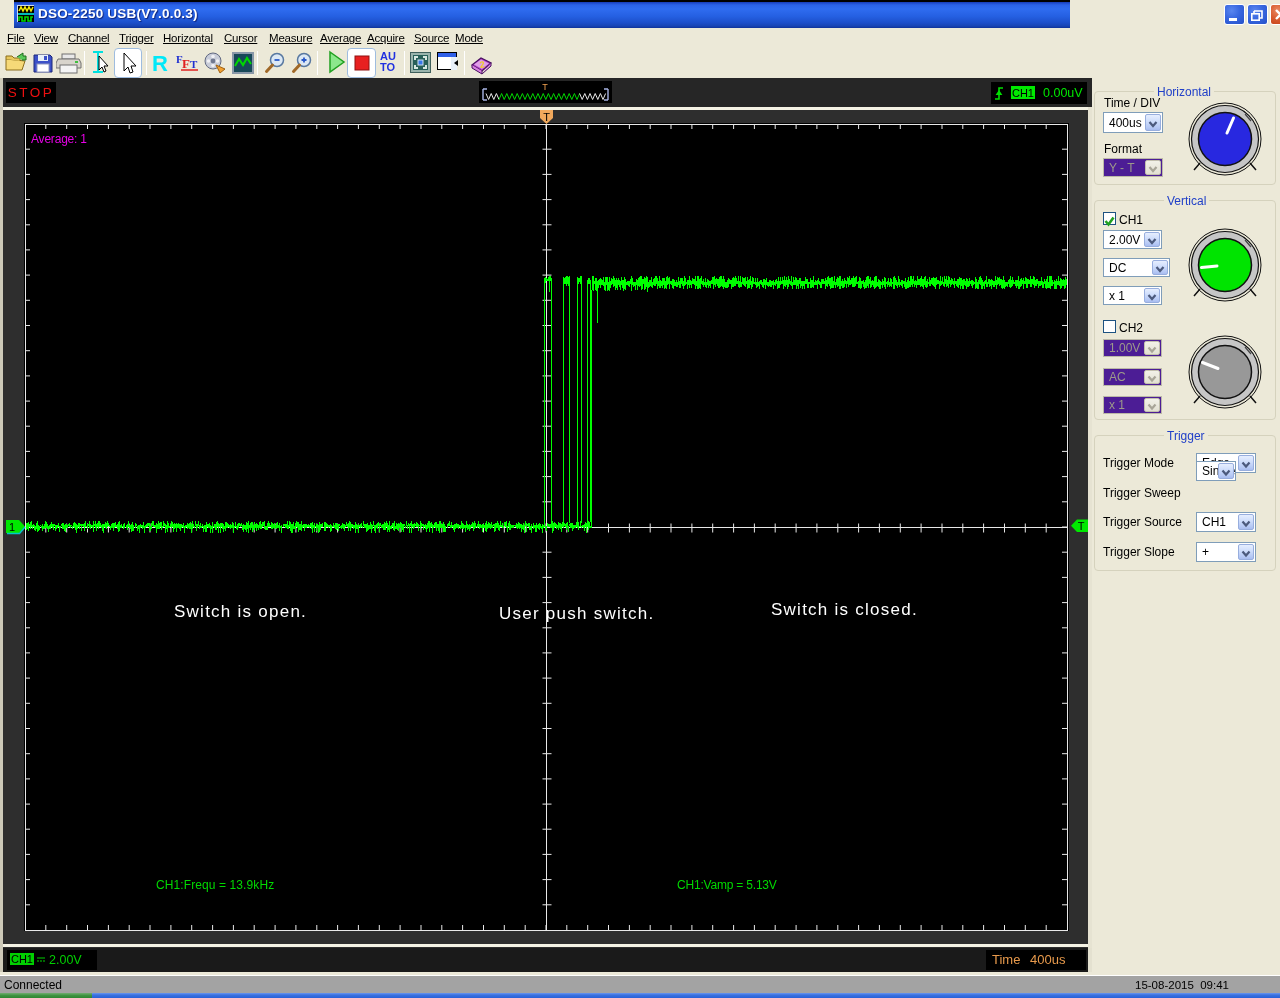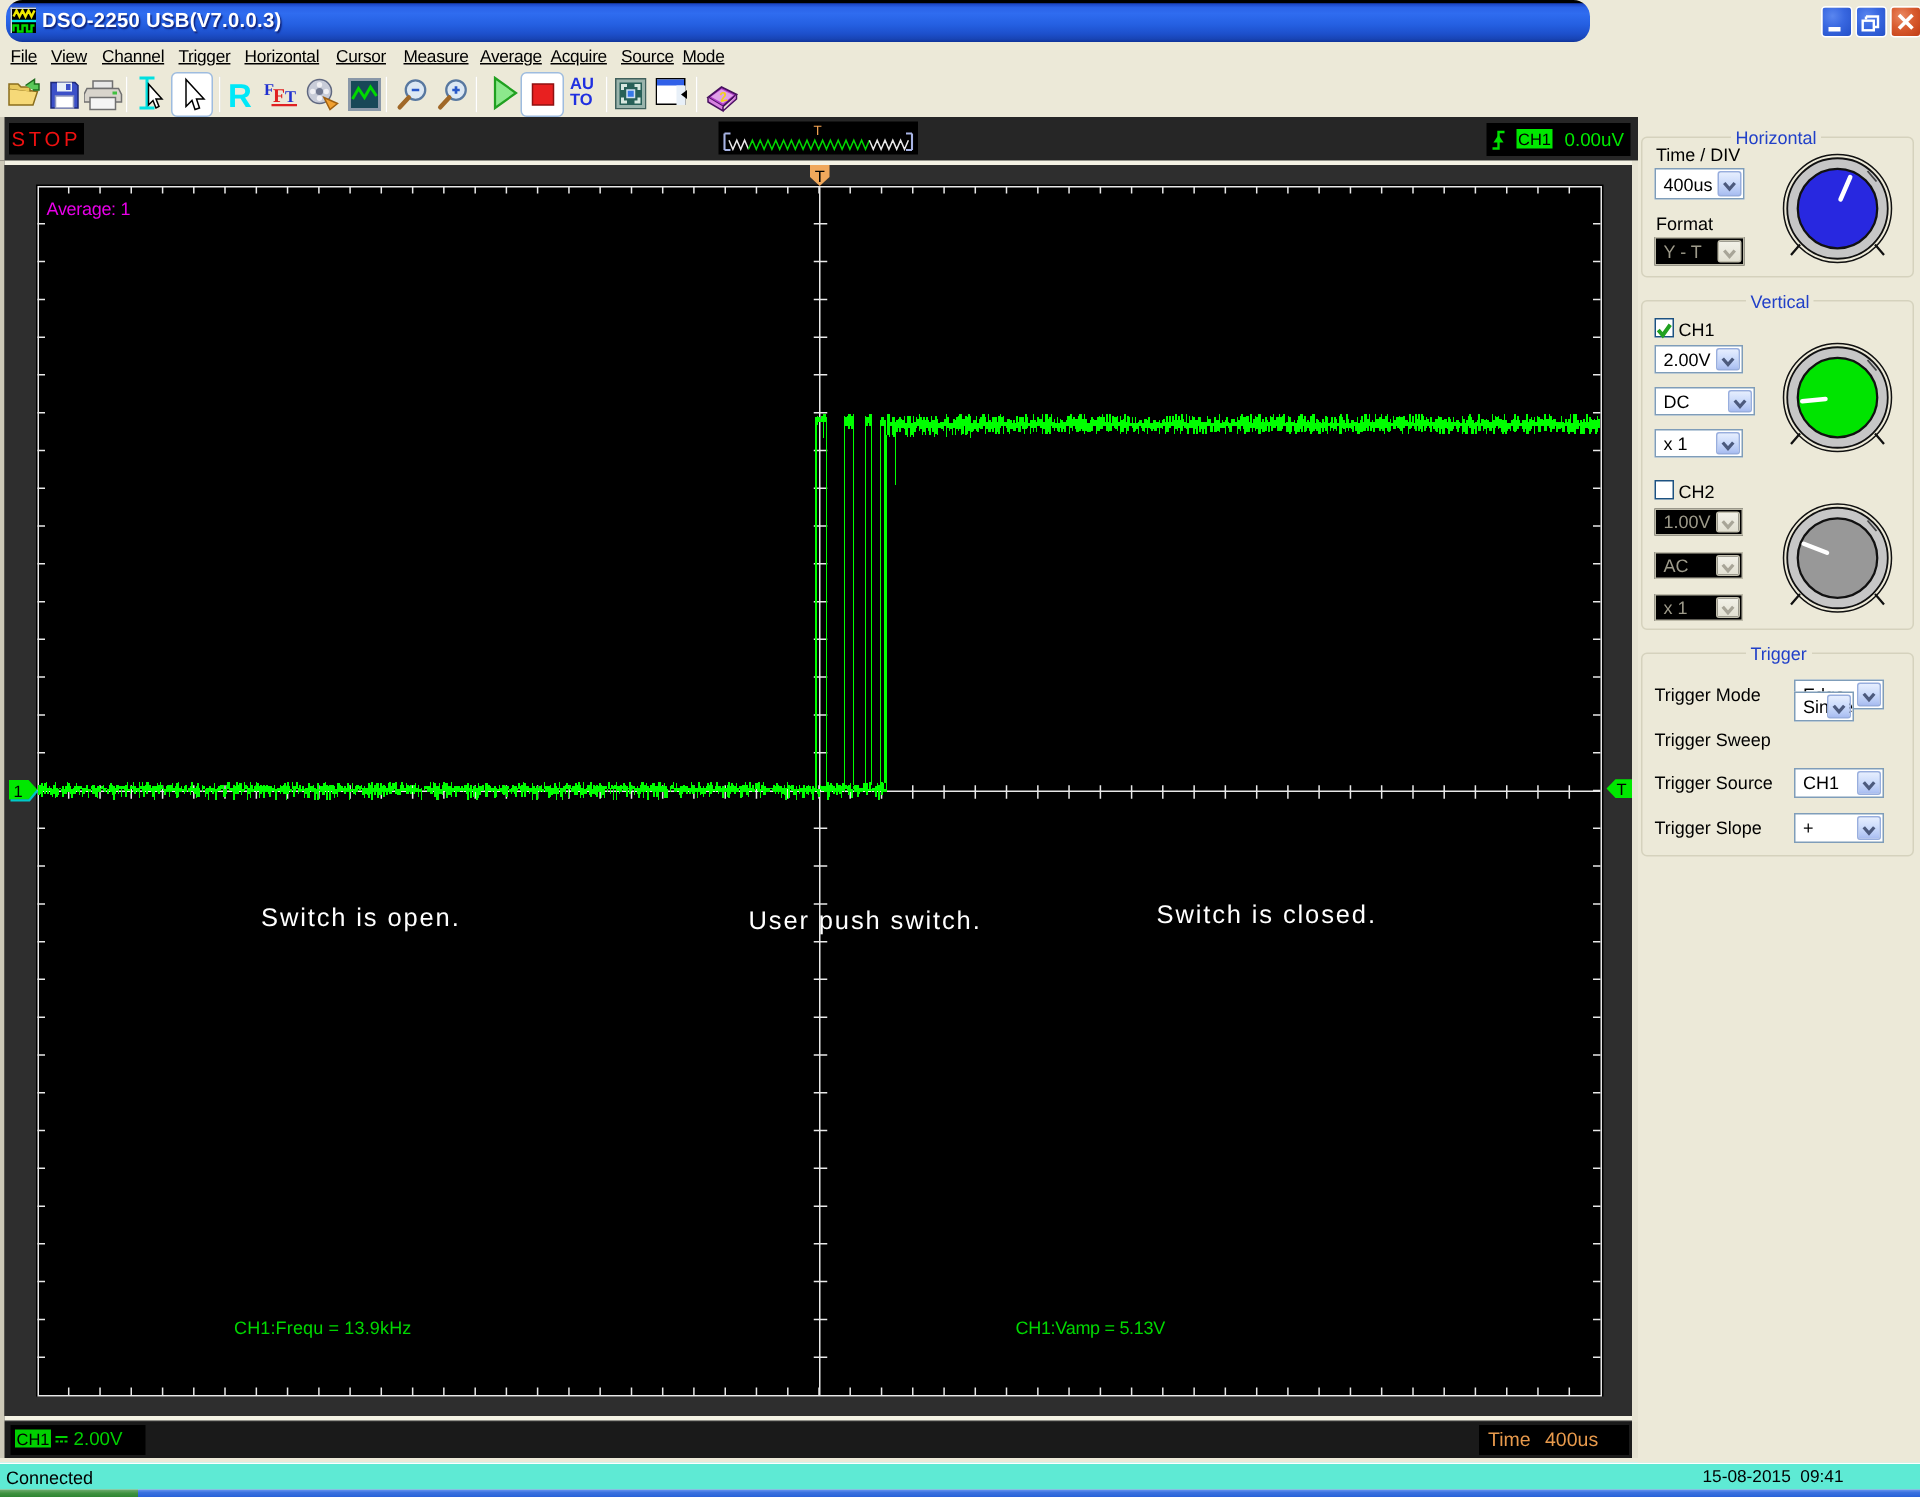--- a/index.html
+++ b/index.html
@@ -1,20 +1,20 @@
 <!DOCTYPE html>
 <html><head><meta charset="utf-8"><style>
 * { margin:0; padding:0; box-sizing:border-box; }
 body { width:1280px; height:998px; overflow:hidden; position:relative;
   font-family:"Liberation Sans", sans-serif; background:#ece9d8; }
 .abs { position:absolute; }
 
 
-#titlebar { left:4px; top:0; width:1056px; height:28px;
-  background:linear-gradient(180deg,#000 0%,#000 6%,#1a44c4 9%,#2b63e8 18%,#2f6cf0 32%,#2560e2 58%,#1d50cc 80%,#1844b4 93%,#0f339a 100%);border-radius:11px; }
+#titlebar { left:14px; top:0; width:1056px; height:28px;
+  background:linear-gradient(180deg,#000 0%,#000 6%,#1a44c4 9%,#2b63e8 18%,#2f6cf0 32%,#2560e2 58%,#1d50cc 80%,#1844b4 93%,#0f339a 100%); }
 #titlebar .ticon { position:absolute; left:3px; top:5px; width:17px; height:17px; background:#000;
   border-left:1px solid #cfd8e8; border-top:1px solid #cfd8e8; }
 #titletext { position:absolute; left:24px; top:6px; color:#fff; font-size:13.5px; font-weight:bold;
   text-shadow:1px 1px 1px #10247a; letter-spacing:0.2px; }
 .wbtn { position:absolute; top:4px; width:21px; height:21px; border-radius:3px;
   border:1px solid #fff; }
 .wbtn.b1 { left:1210px; background:radial-gradient(circle at 35% 30%,#5a86ef 0%,#3867e0 45%,#2450c8 100%); }
 .wbtn.b2 { left:1233px; background:radial-gradient(circle at 35% 30%,#5a86ef 0%,#3867e0 45%,#2450c8 100%); }
 .wbtn.b3 { left:1256px; background:radial-gradient(circle at 35% 30%,#ea8a64 0%,#d95c30 45%,#c03c14 100%); }
 
@@ -39,38 +39,38 @@
 #scope { left:0; top:107px; width:1092px; height:841px; }
 
 
 #botstrip { left:0; top:948px; width:1092px; height:24px; background:#1a1a1a;
   border-left:3px solid #cdc9b8; border-right:4px solid #e4e1d0; }
 #botstrip .lbox { position:absolute; left:4px; top:2px; width:90px; height:20px; background:#000; }
 #botstrip .rbox { position:absolute; right:2px; top:2px; width:100px; height:20px; background:#000;
   color:#e89a4c; font-size:13px; line-height:20px; }
 
 
-#statusbar { left:0; top:975px; width:1280px; height:18px; background:#5eead4;
+#statusbar { left:0; top:975px; width:1280px; height:18px; background:#a3a3a3;
   border-top:1px solid #fff; font-size:12px; color:#000; }
 #taskbar { left:0; top:993px; width:1280px; height:5px;
   background:linear-gradient(180deg,#6b96ef 0%,#3b72e0 40%,#2861d8 100%); }
 #startbtn { left:0; top:993px; width:92px; height:5px;
   background:linear-gradient(180deg,#71ad71 0%,#3f9341 50%,#2e8632 100%); }
 
 
 #panel { left:1092px; top:78px; width:188px; height:897px; background:#ece9d8; }
 .gbox { position:absolute; border:1px solid #d5d2bd; border-radius:4px; }
 .gcap { position:absolute; color:#2140c8; font-size:12px; background:#ece9d8; padding:0 3px; }
 .plabel { position:absolute; font-size:12px; color:#000; }
 .combo { position:absolute; background:#fff; border:1px solid #7f9db9; font-size:12px; color:#000; }
 .combo .ct { position:absolute; left:5px; top:50%; transform:translateY(-50%); }
 .combo .ab { position:absolute; right:1px; top:1px; bottom:1px; width:16px; border-radius:2px;
   background:linear-gradient(180deg,#e6eefe 0%,#cddcfb 45%,#b4c7f4 85%,#a8bcf0 100%);
   border:1px solid #98aede; }
-.combo.dis { background:#000000; border-color:#bcb9a8; color:#9d9a8a; }
+.combo.dis { background:#4c1d95; border-color:#bcb9a8; color:#9d9a8a; }
 .combo.dis .ab { background:linear-gradient(180deg,#f2f1e8,#e2e0d2); border-color:#c2bfae; }
 .cbx { position:absolute; width:13px; height:13px; background:#fff; border:1px solid #1d5281; }
 </style></head><body>
 
 <div class="abs" id="titlebar">
   <div class="ticon">
    <svg width="16" height="16" viewBox="0 0 16 16">
     <path d="M1 5 L3 1 L5 5 L7 1 L9 5 L11 1 L13 5 L15 1" stroke="#f0e800" fill="none" stroke-width="1.6"></path>
     <path d="M0 8 H16" stroke="#00e8e8" stroke-width="1.6"></path>
     <path d="M1 15 V11 H4 V15 H7 V11 H10 V15 H13 V11 H15" stroke="#00d800" fill="none" stroke-width="1.6"></path>

